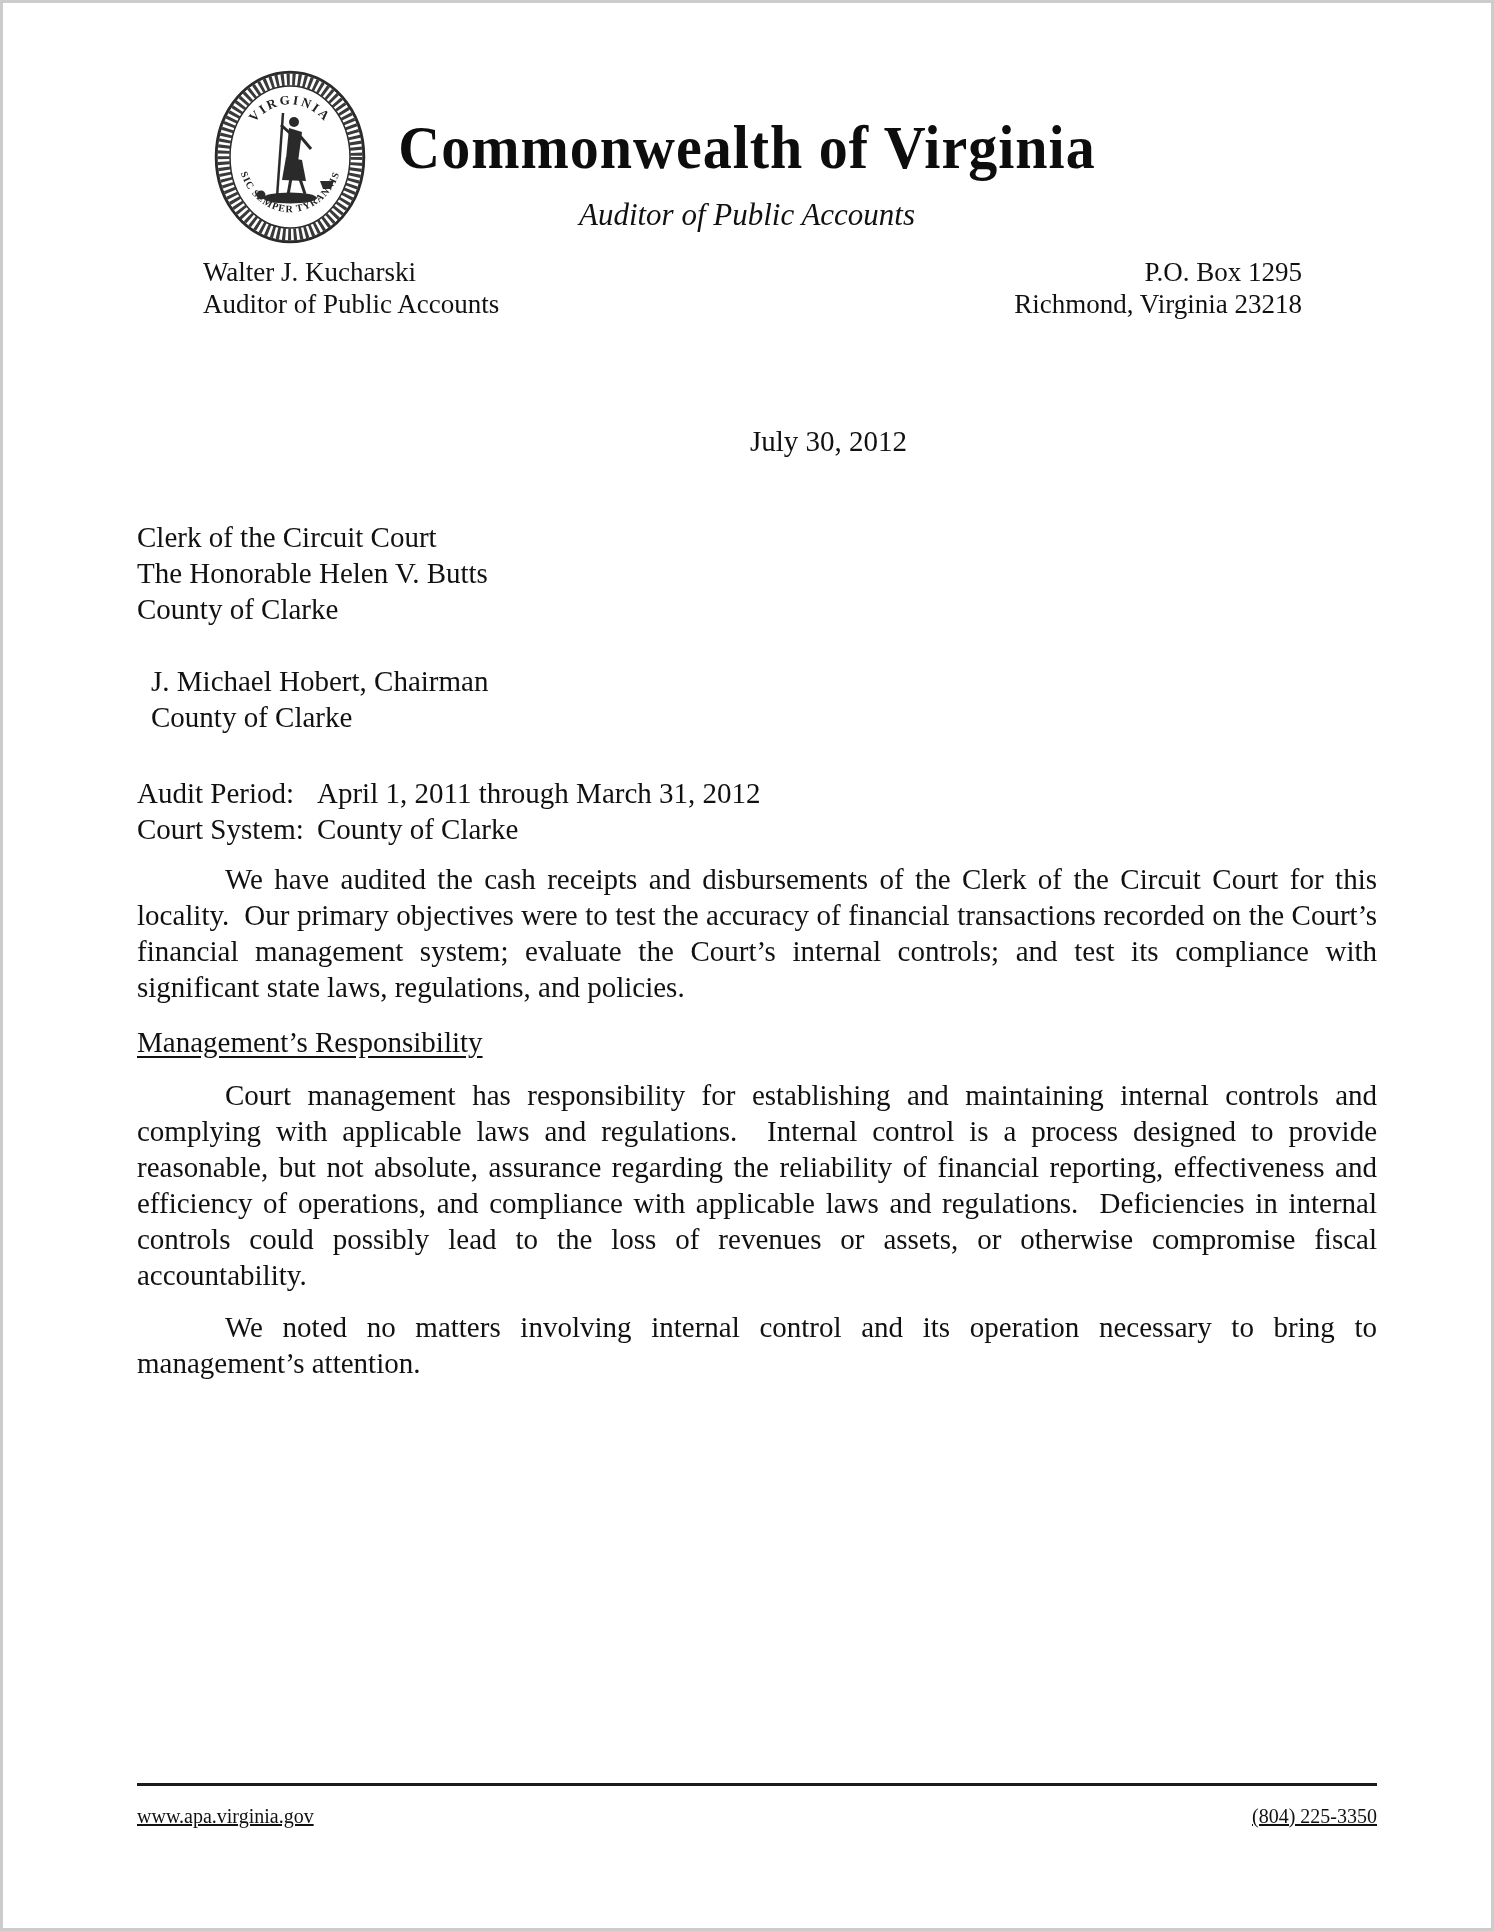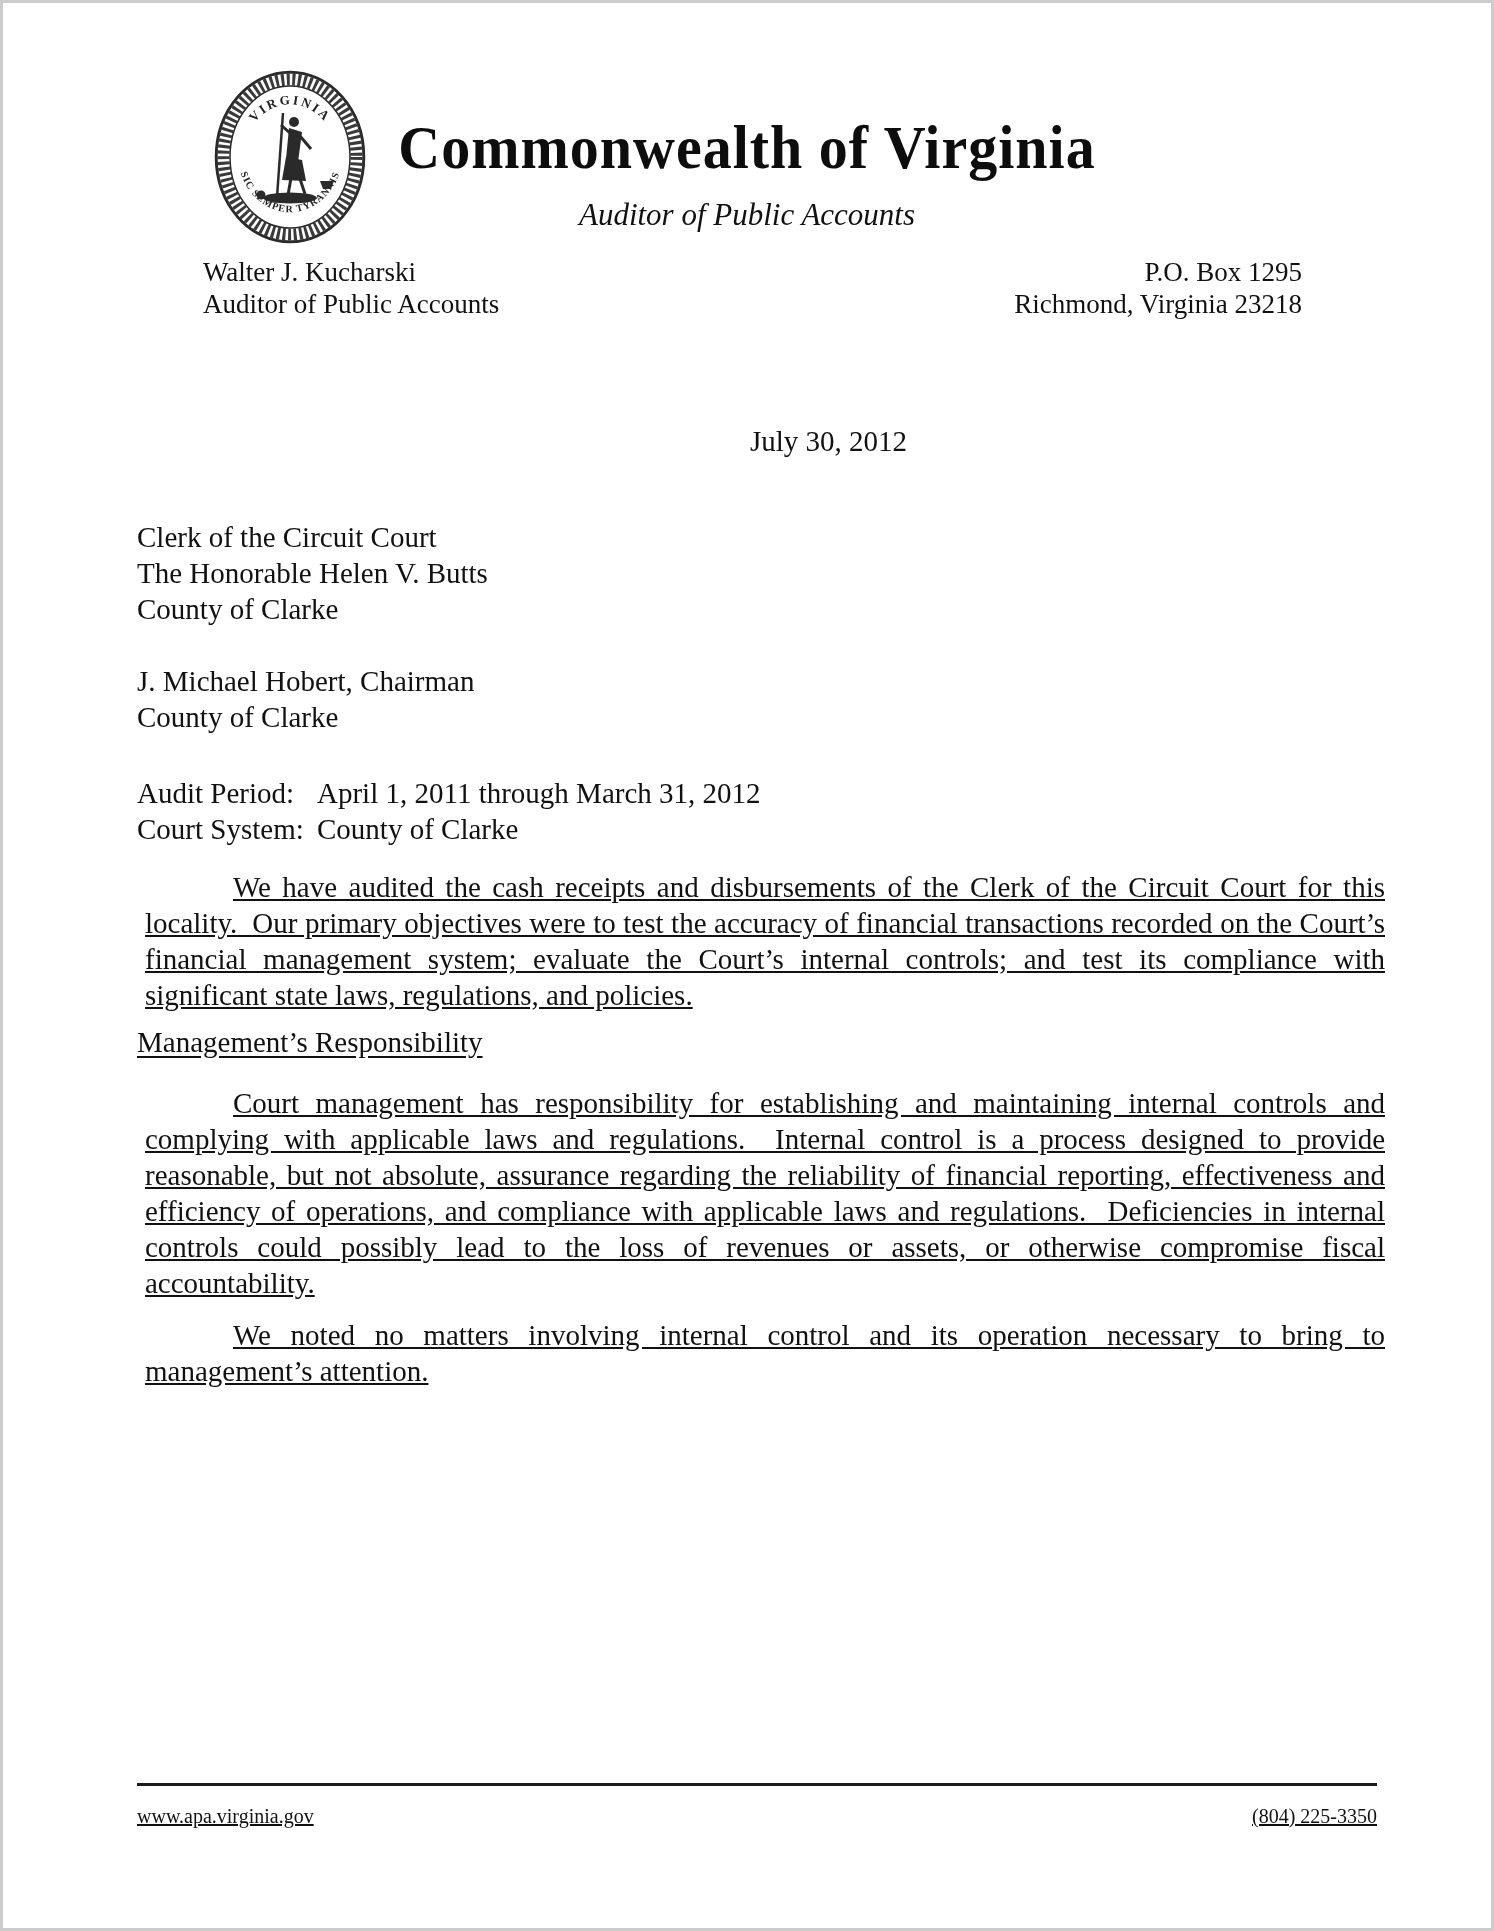--- a/index.html
+++ b/index.html
@@ -23,27 +23,27 @@
     transform:scaleY(1.04);
   }
   .subtitle{
     left:0;right:0;top:192px;text-align:center;
     font-size:31px;font-style:italic;line-height:40px;color:#111;
   }
   .auditor-block{left:200px;top:253px;font-size:27px;line-height:32px;}
   .addr-block{right:189px;top:253px;text-align:right;font-size:27px;line-height:32px;}
   .date-line{left:747px;top:420px;font-size:29px;line-height:36px;}
   .recipient-1{left:134px;top:516px;font-size:29px;line-height:36px;}
-  .recipient-2{left:134px;top:660px;font-size:29px;line-height:36px;}
+  .recipient-2{left:148px;top:660px;font-size:29px;line-height:36px;}
   .audit-info{left:134px;top:772px;font-size:29px;line-height:36px;}
   .audit-info .label{display:inline-block;width:180px;}
   .para{
-    margin:8px;left:134px;width:1240px;
+    margin:0;left:134px;width:1240px;
     font-size:29px;line-height:36px;
-    text-align:justify;text-indent:88px;text-decoration:underline;
+    text-align:justify;text-indent:88px;
   }
   .p1{top:858px;}
   .section-heading{
     left:134px;top:1012px;font-size:29px;line-height:36px;
     text-decoration:underline;text-underline-offset:4px;margin-top:9px;
   }
   .p2{top:1074px;}
   .p3{top:1306px;}
   .footer-rule{left:134px;width:1240px;top:1780px;height:3px;background:#1b1b1b;}
   .footer{

